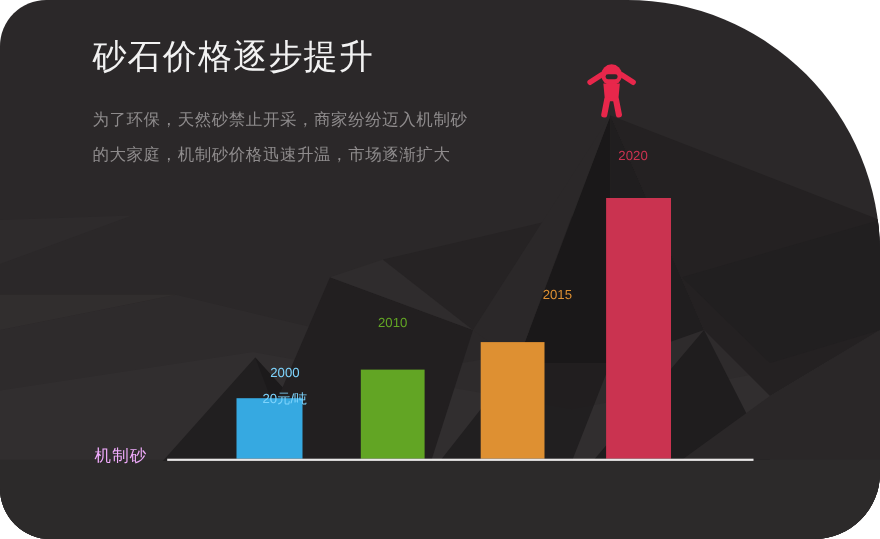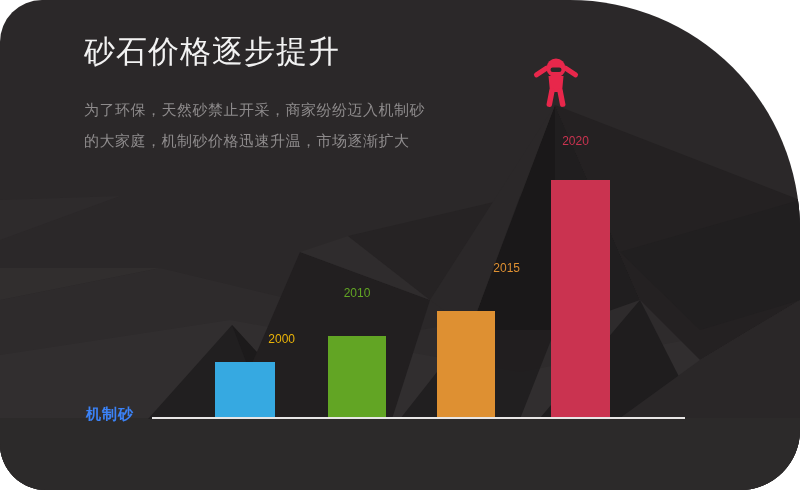--- a/index.html
+++ b/index.html
@@ -82,23 +82,22 @@
     top: 417px;
     width: 533px;
     height: 2px;
     background: #e8e6e6;
   }
   .axis-label {
     position: absolute;
     left: 86px;
     top: 405px;
     font-size: 15px;
-    color: #3b82f6;
+    color: #f0abfc;
     letter-spacing: 1px;
-    font-weight: bold;
   }
 
   
   .bar {
     position: absolute;
     bottom: 73px;
   }
   .bar-label {
     position: absolute;
     text-align: center;
@@ -180,22 +179,23 @@
     </svg>
 
     <div>
       <div class="bar" style="left: 215px; width: 60px; height: 55px; background: rgb(54, 169, 225);"></div>
       <div class="bar" style="left: 328px; width: 58px; height: 81px; background: rgb(98, 165, 36);"></div>
       <div class="bar" style="left: 437px; width: 58px; height: 106px; background: rgb(222, 144, 50);"></div>
       <div class="bar" style="left: 551px; width: 59px; height: 237px; background: rgb(202, 51, 80);"></div>
     </div>
 
     <div>
-      <div class="bar-label" style="left: 185px; top: 328px; width: 110px; color: #eab308; text-align: right;">
+      <div class="bar-label" style="left: 204px; top: 328px; width: 110px; color: #7dd3fc;">
         <div>2000</div>
+        <div>20元/吨</div>
       </div>
       <div class="bar-label" style="left: 303px; top: 282px; width: 108px; color: rgb(98, 165, 36);">
         <div>2010</div>
       </div>
       <div class="bar-label" style="left: 412px; top: 257px; width: 108px; color: rgb(222, 144, 50); text-align: right;">
         <div>2015</div>
       </div>
       <div class="bar-label" style="left: 521px; top: 130px; width: 109px; color: rgb(202, 51, 80);">
         <div>2020</div>
       </div>

